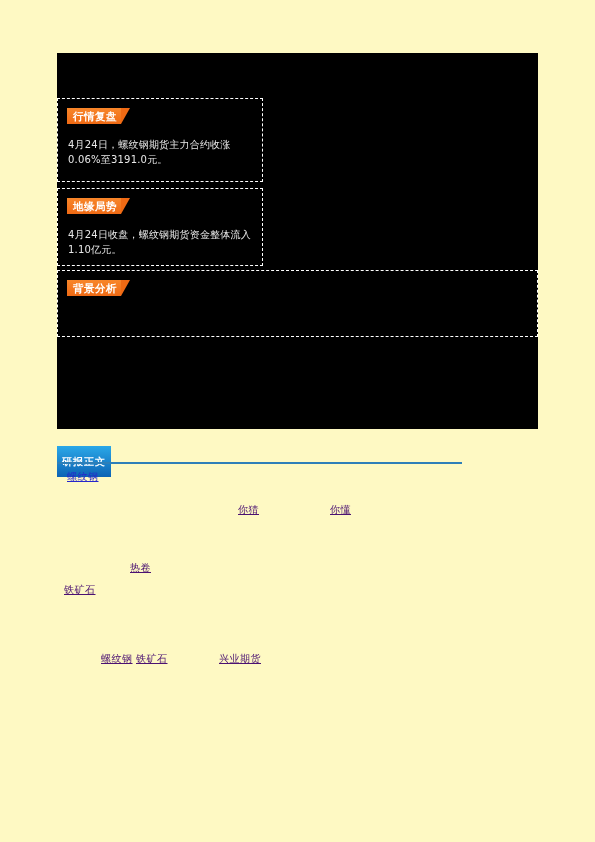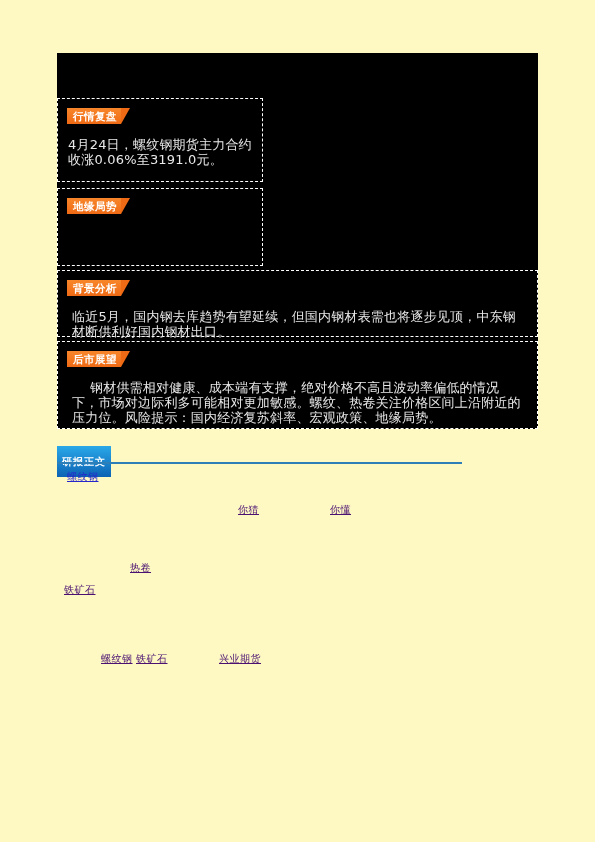--- a/index.html
+++ b/index.html
@@ -73,21 +73,21 @@
     border-right: 9px solid transparent;
   }
   .tag .tag-text { position: relative; z-index: 2; }
 
   .block-body {
     position: absolute;
     left: 10px;
     right: 10px;
     top: 38px;
     color: #e8e8e8;
-    font-size: 13px;
+    font-size: 10px;
     line-height: 15px;
     letter-spacing: 0.2px;
   }
   .blk-bg .block-body,
   .blk-outlook .block-body {
     left: 14px;
     right: 14px;
   }
   .blk-outlook .block-body { text-indent: 18px; }
 
@@ -154,35 +154,29 @@
       <div class="tag">
         <span class="tag-text">行情复盘</span>
       </div>
       <div class="block-body">4月24日，螺纹钢期货主力合约收涨0.06%至3191.0元。</div>
     </div>
 
     <div class="block narrow blk-flow">
       <div class="tag">
         <span class="tag-text">地缘局势</span>
       </div>
+      <div class="block-body">4月24日收盘，螺纹钢期货资金整体流入1.10亿元。</div>
     </div>
 
     <div class="block wide blk-bg">
       <div class="tag">
         <span class="tag-text">背景分析</span>
       </div>
-      <div class="block-body">临近5月，国内钢去库趋势有望延续，但国内钢材表需也将逐步见顶，中东钢材断供利好国内钢材出口。</div>
     </div>
 
-    <div class="block wide blk-outlook">
-      <div class="tag">
-        <span class="tag-text">后市展望</span>
-      </div>
-      <div class="block-body">钢材供需相对健康、成本端有支撑，绝对价格不高且波动率偏低的情况下，市场对边际利多可能相对更加敏感。螺纹、热卷关注价格区间上沿附近的压力位。风险提示：国内经济复苏斜率、宏观政策、地缘局势。</div>
-    </div>
 
   </div>
 
   <div class="section-head">
     <div class="section-tab">研报正文</div>
     <div class="section-rule"></div>
   </div>
 
   <a class="lnk blue l-luowen1" href="#">螺纹钢</a>
   <a class="lnk purple l-mid1" href="#">你猜</a>

